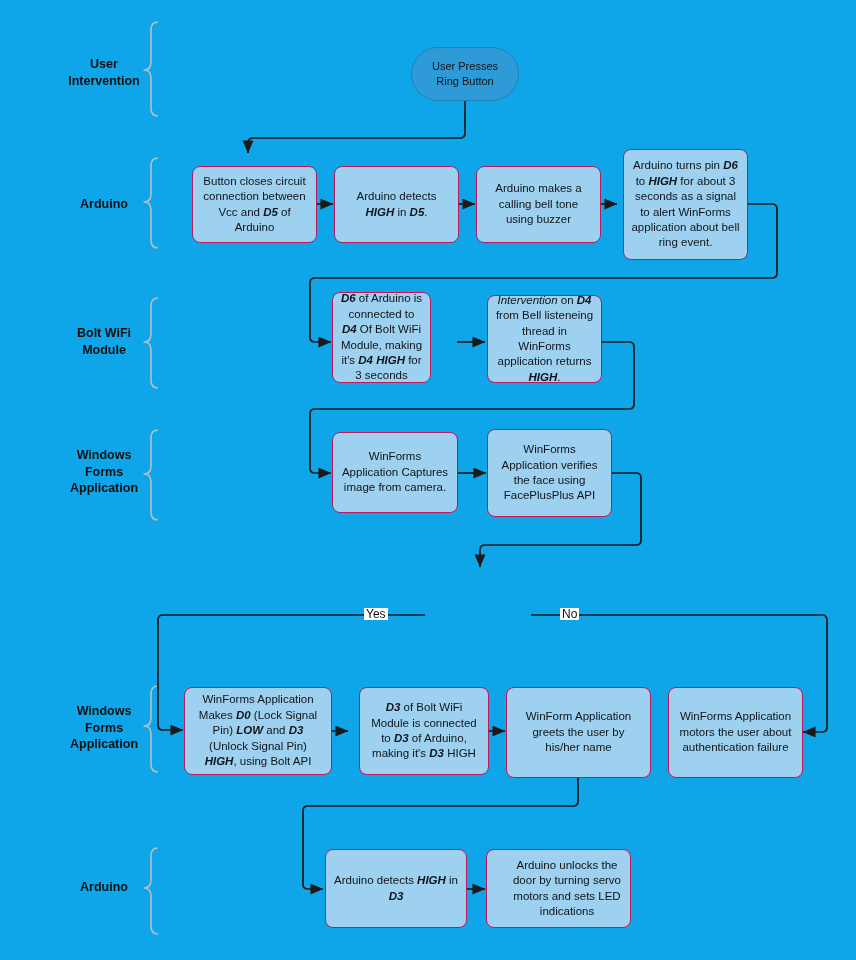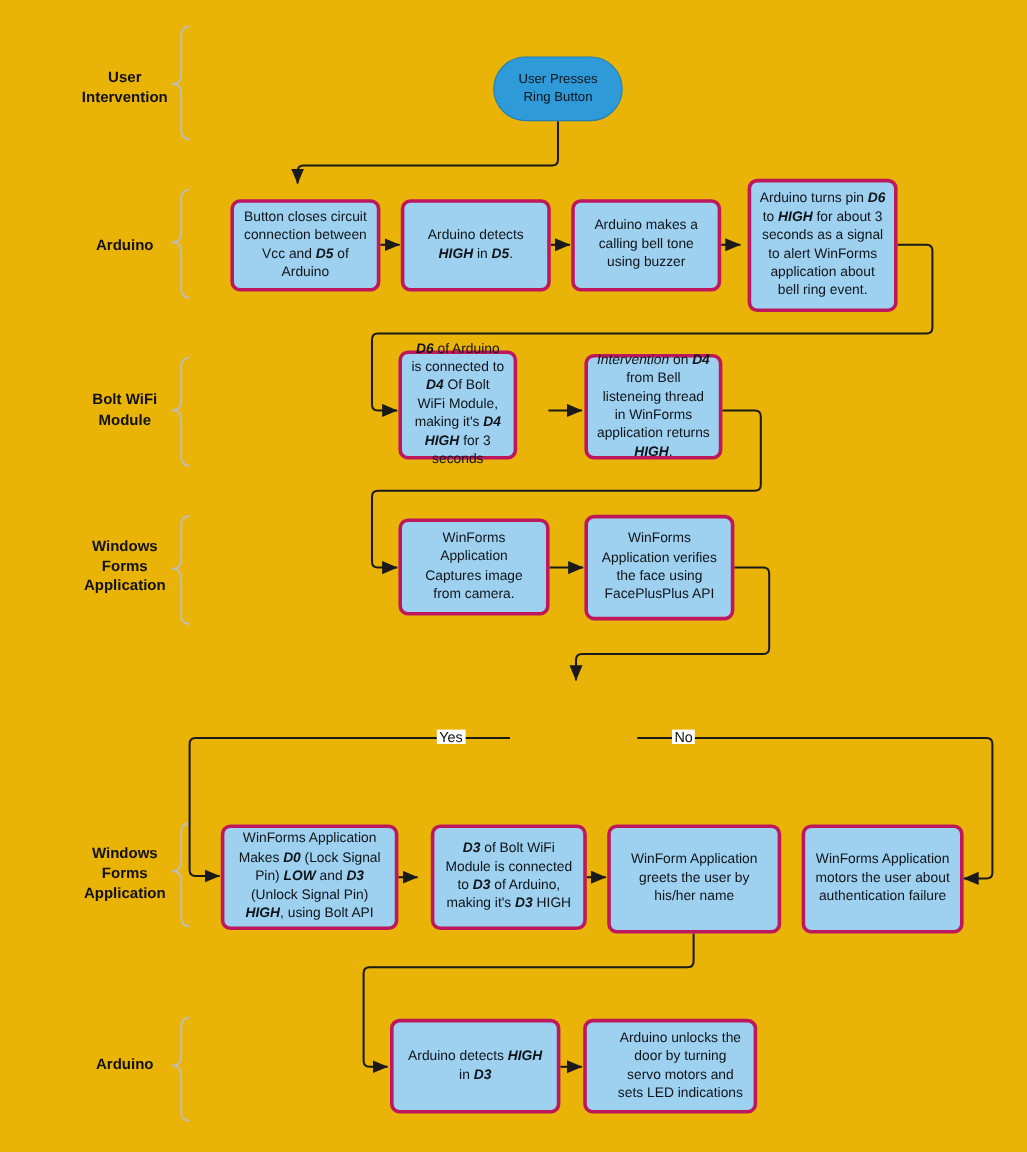--- a/index.html
+++ b/index.html
@@ -7,21 +7,21 @@
     padding: 0;
     background: #ffffff;
   }
   body {
     font-family: "Liberation Sans", sans-serif;
   }
   #canvas {
     position: relative;
     width: 856px;
     height: 960px;
-    background: #eab308;
+    background: #0ea5e9;
     overflow: hidden;
   }
   #edges {
     position: absolute;
     left: 0;
     top: 0;
     width: 856px;
     height: 960px;
     pointer-events: none;
   }
@@ -29,21 +29,21 @@
     position: absolute;
     box-sizing: border-box;
     display: flex;
     align-items: center;
     justify-content: center;
     text-align: center;
     color: #0f1419;
     font-size: 11.5px;
     line-height: 1.34;
     padding: 4px 7px;
-    border: 3px solid #be185d;
+    border: 1px solid #be185d;
     background: #9ed0ef;
     border-radius: 8px;
   }
   .node.start {
     background: #2f9ad8;
     border: 1px solid #2280b8;
     border-radius: 28px;
     font-size: 11px;
   }
   .node .txt {

